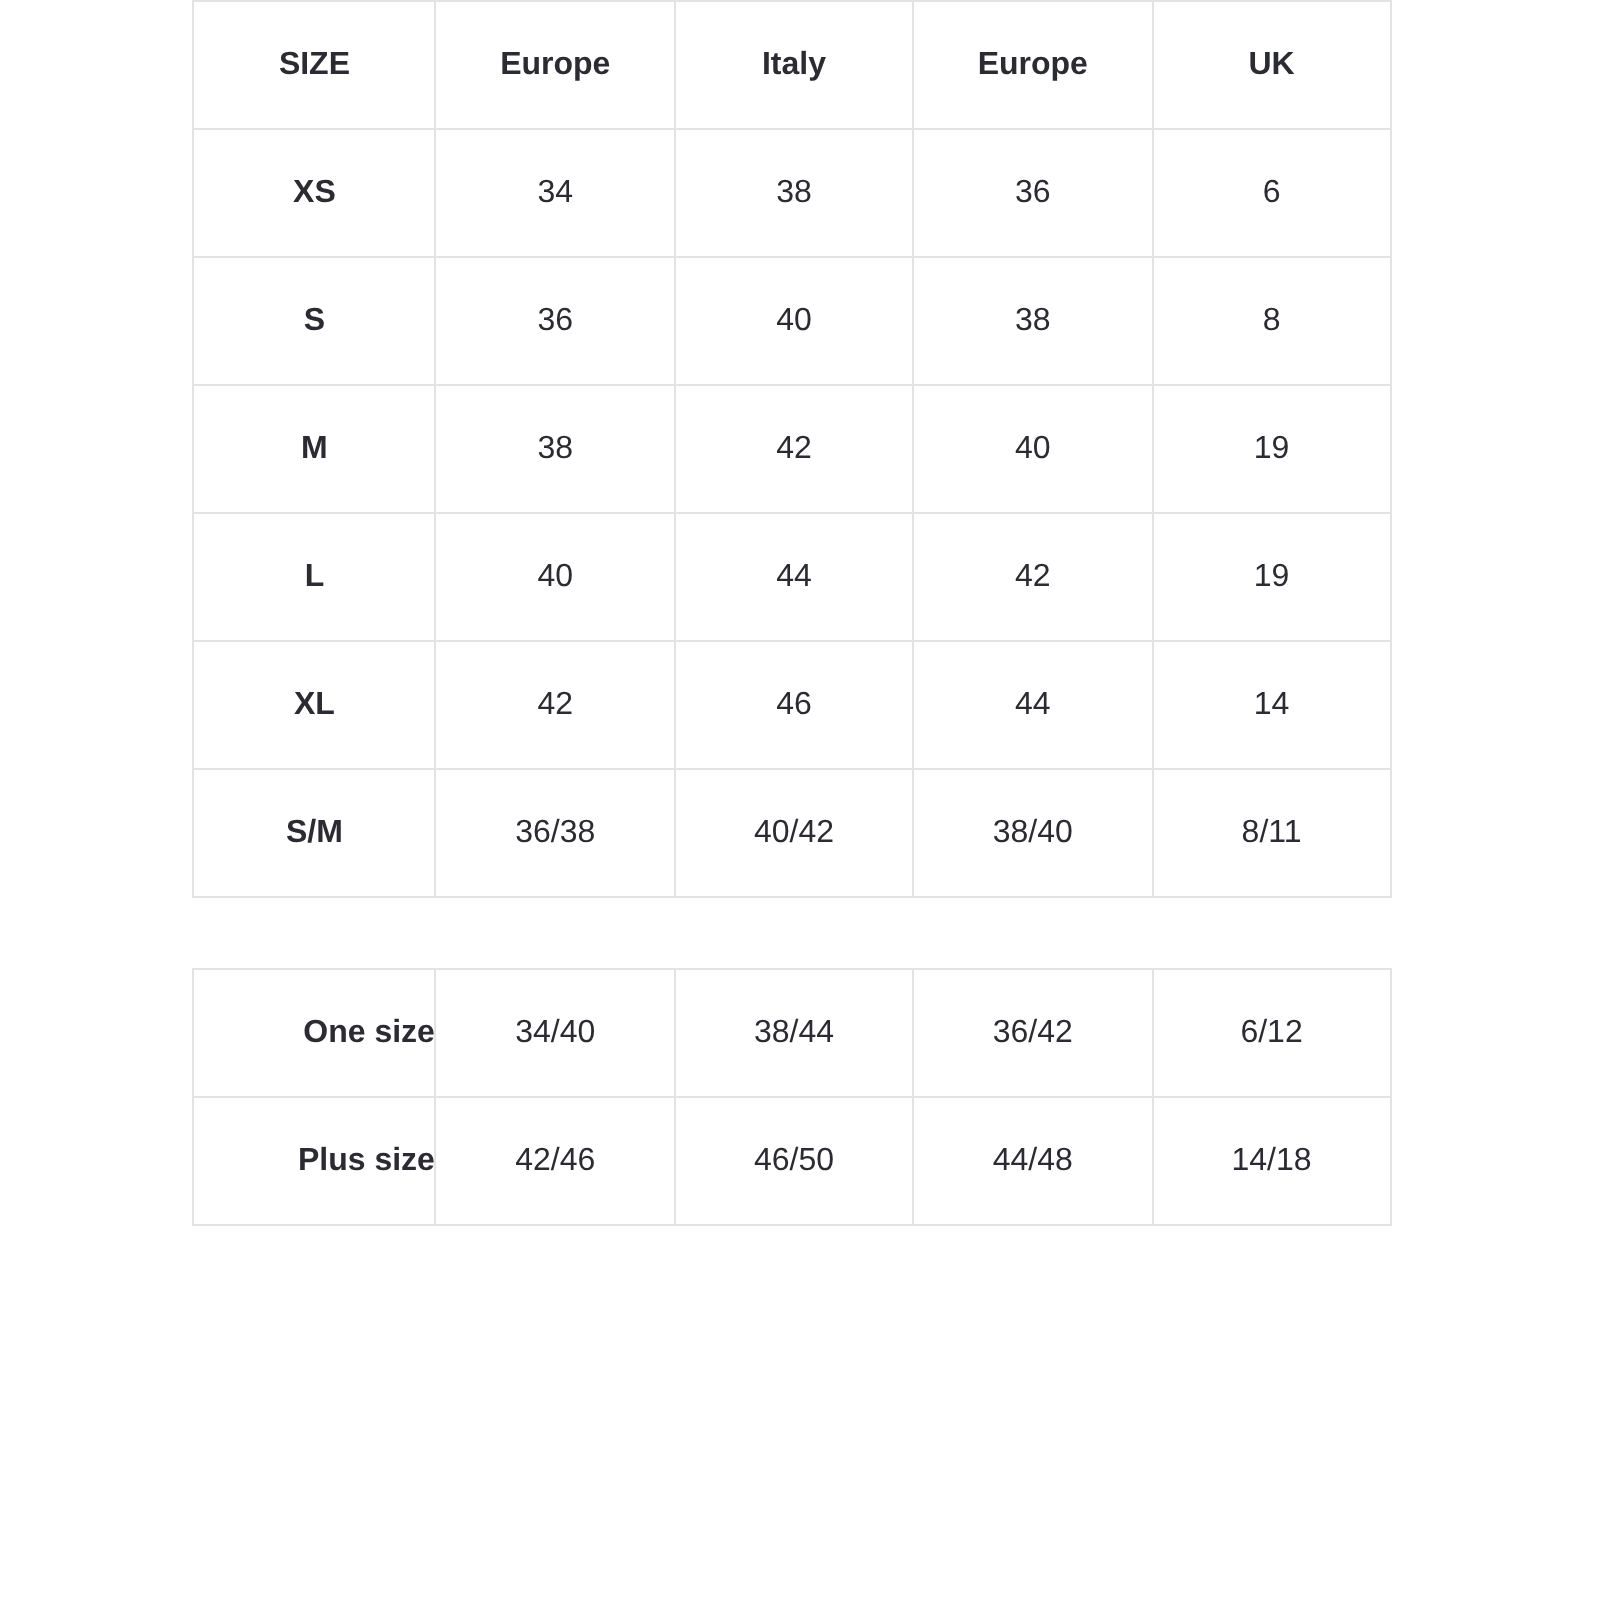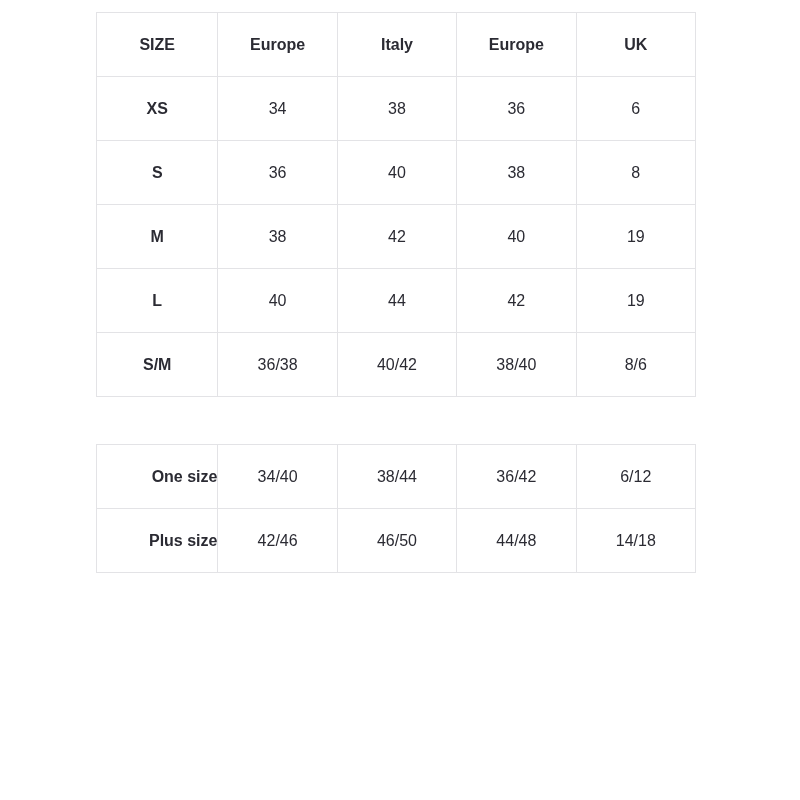--- a/index.html
+++ b/index.html
@@ -16,21 +16,20 @@
     height: 800px;
     position: relative;
     box-sizing: border-box;
     padding: 0 96px;
     overflow: hidden;
   }
   table.size-table {
     width: 600px;
     border-collapse: collapse;
     table-layout: fixed;
-    margin-top: 12px;
   }
   table.size-table td,
   table.size-table th {
     border: 1px solid #e3e3e6;
     text-align: center;
     vertical-align: middle;
     font-size: 16px;
     font-weight: 400;
     color: #2b2b33;
     padding: 0;
@@ -99,25 +98,32 @@
         <td>19</td>
       </tr>
       <tr>
         <td class="label">L</td>
         <td>40</td>
         <td>44</td>
         <td>42</td>
         <td>19</td>
       </tr>
       <tr>
+        <td class="label">XL</td>
+        <td>42</td>
+        <td>46</td>
+        <td>44</td>
+        <td>14</td>
+      </tr>
+      <tr>
         <td class="label">S/M</td>
         <td>36/38</td>
         <td>40/42</td>
         <td>38/40</td>
-        <td>8/6</td>
+        <td>8/11</td>
       </tr>
     </tbody>
   </table>
 
   <div class="gap"></div>
 
   <table class="size-table secondary">
     <colgroup>
       <col class="c-label">
         <col class="c-data">

